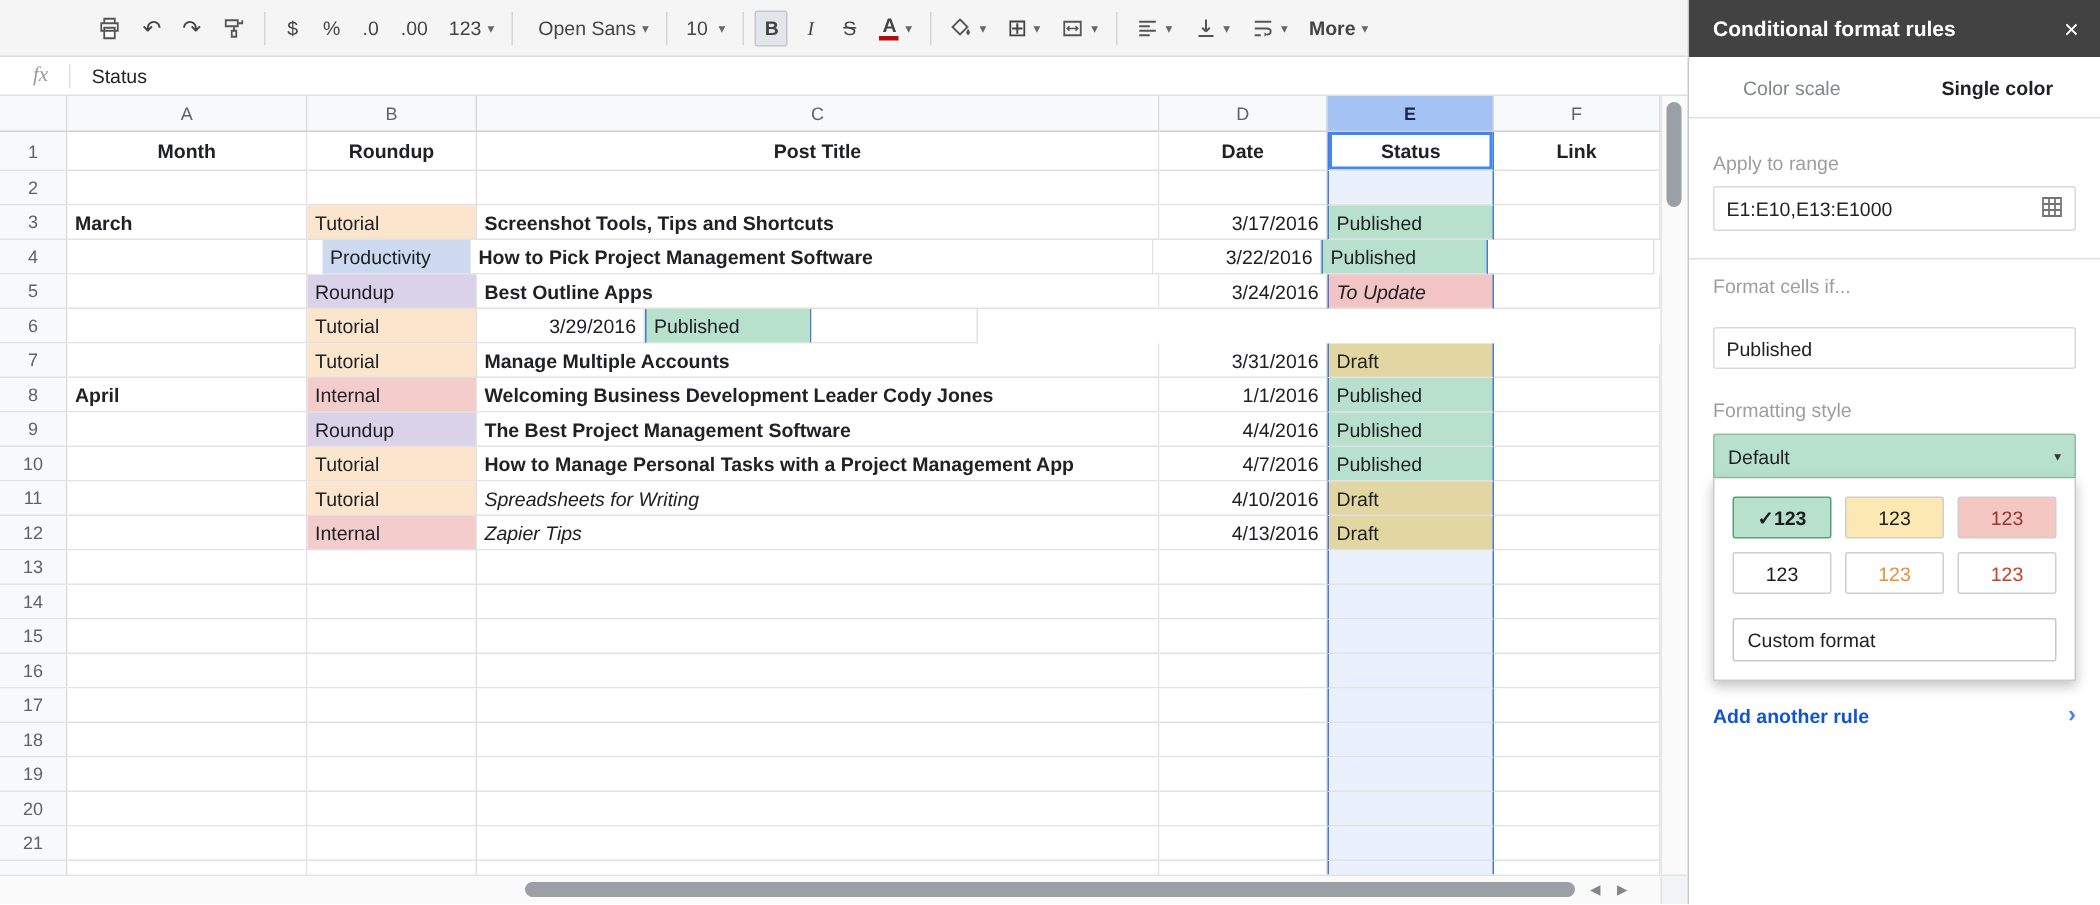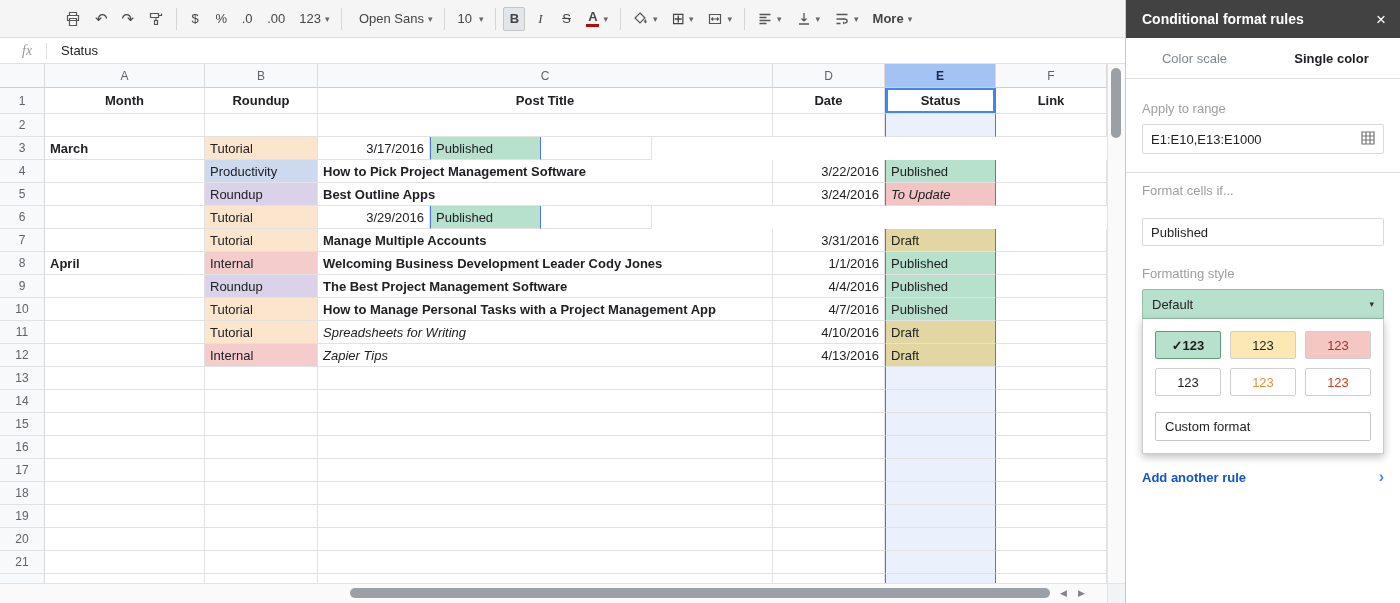--- a/index.html
+++ b/index.html
@@ -201,28 +201,29 @@
           <div class="cell " style="width:113px;"></div>
           <div class="cell b" style="width:455px"></div>
           <div class="cell r" style="width:112px"></div>
           <div class="cell col-e" style="width:111px;"></div>
           <div class="cell " style="width:111px"></div>
         </div>
         <div class="row">
           <div class="rn">3</div>
           <div class="cell b" style="width:160px">March</div>
           <div class="cell " style="width:113px;background:#fce5cd;">Tutorial</div>
+          <div class="cell b" style="width:455px">Screenshot Tools, Tips and Shortcuts</div>
           <div class="cell r" style="width:112px">3/17/2016</div>
           <div class="cell col-e" style="width:111px;background:#b7e1cd;">Published</div>
           <div class="cell " style="width:111px"></div>
         </div>
         <div class="row">
           <div class="rn">4</div>
           <div class="cell b" style="width:160px"></div>
-          <div class="cell " style="width:113px;background:#cdd9ef;">Productivity</div>
+          <div class="cell " style="width:99px;background:#cdd9ef;margin-left:10px;">Productivity</div>
           <div class="cell b" style="width:455px">How to Pick Project Management Software</div>
           <div class="cell r" style="width:112px">3/22/2016</div>
           <div class="cell col-e" style="width:111px;background:#b7e1cd;">Published</div>
           <div class="cell " style="width:111px"></div>
         </div>
         <div class="row">
           <div class="rn">5</div>
           <div class="cell b" style="width:160px"></div>
           <div class="cell " style="width:113px;background:#d9d2e9;">Roundup</div>
           <div class="cell b" style="width:455px">Best Outline Apps</div>

